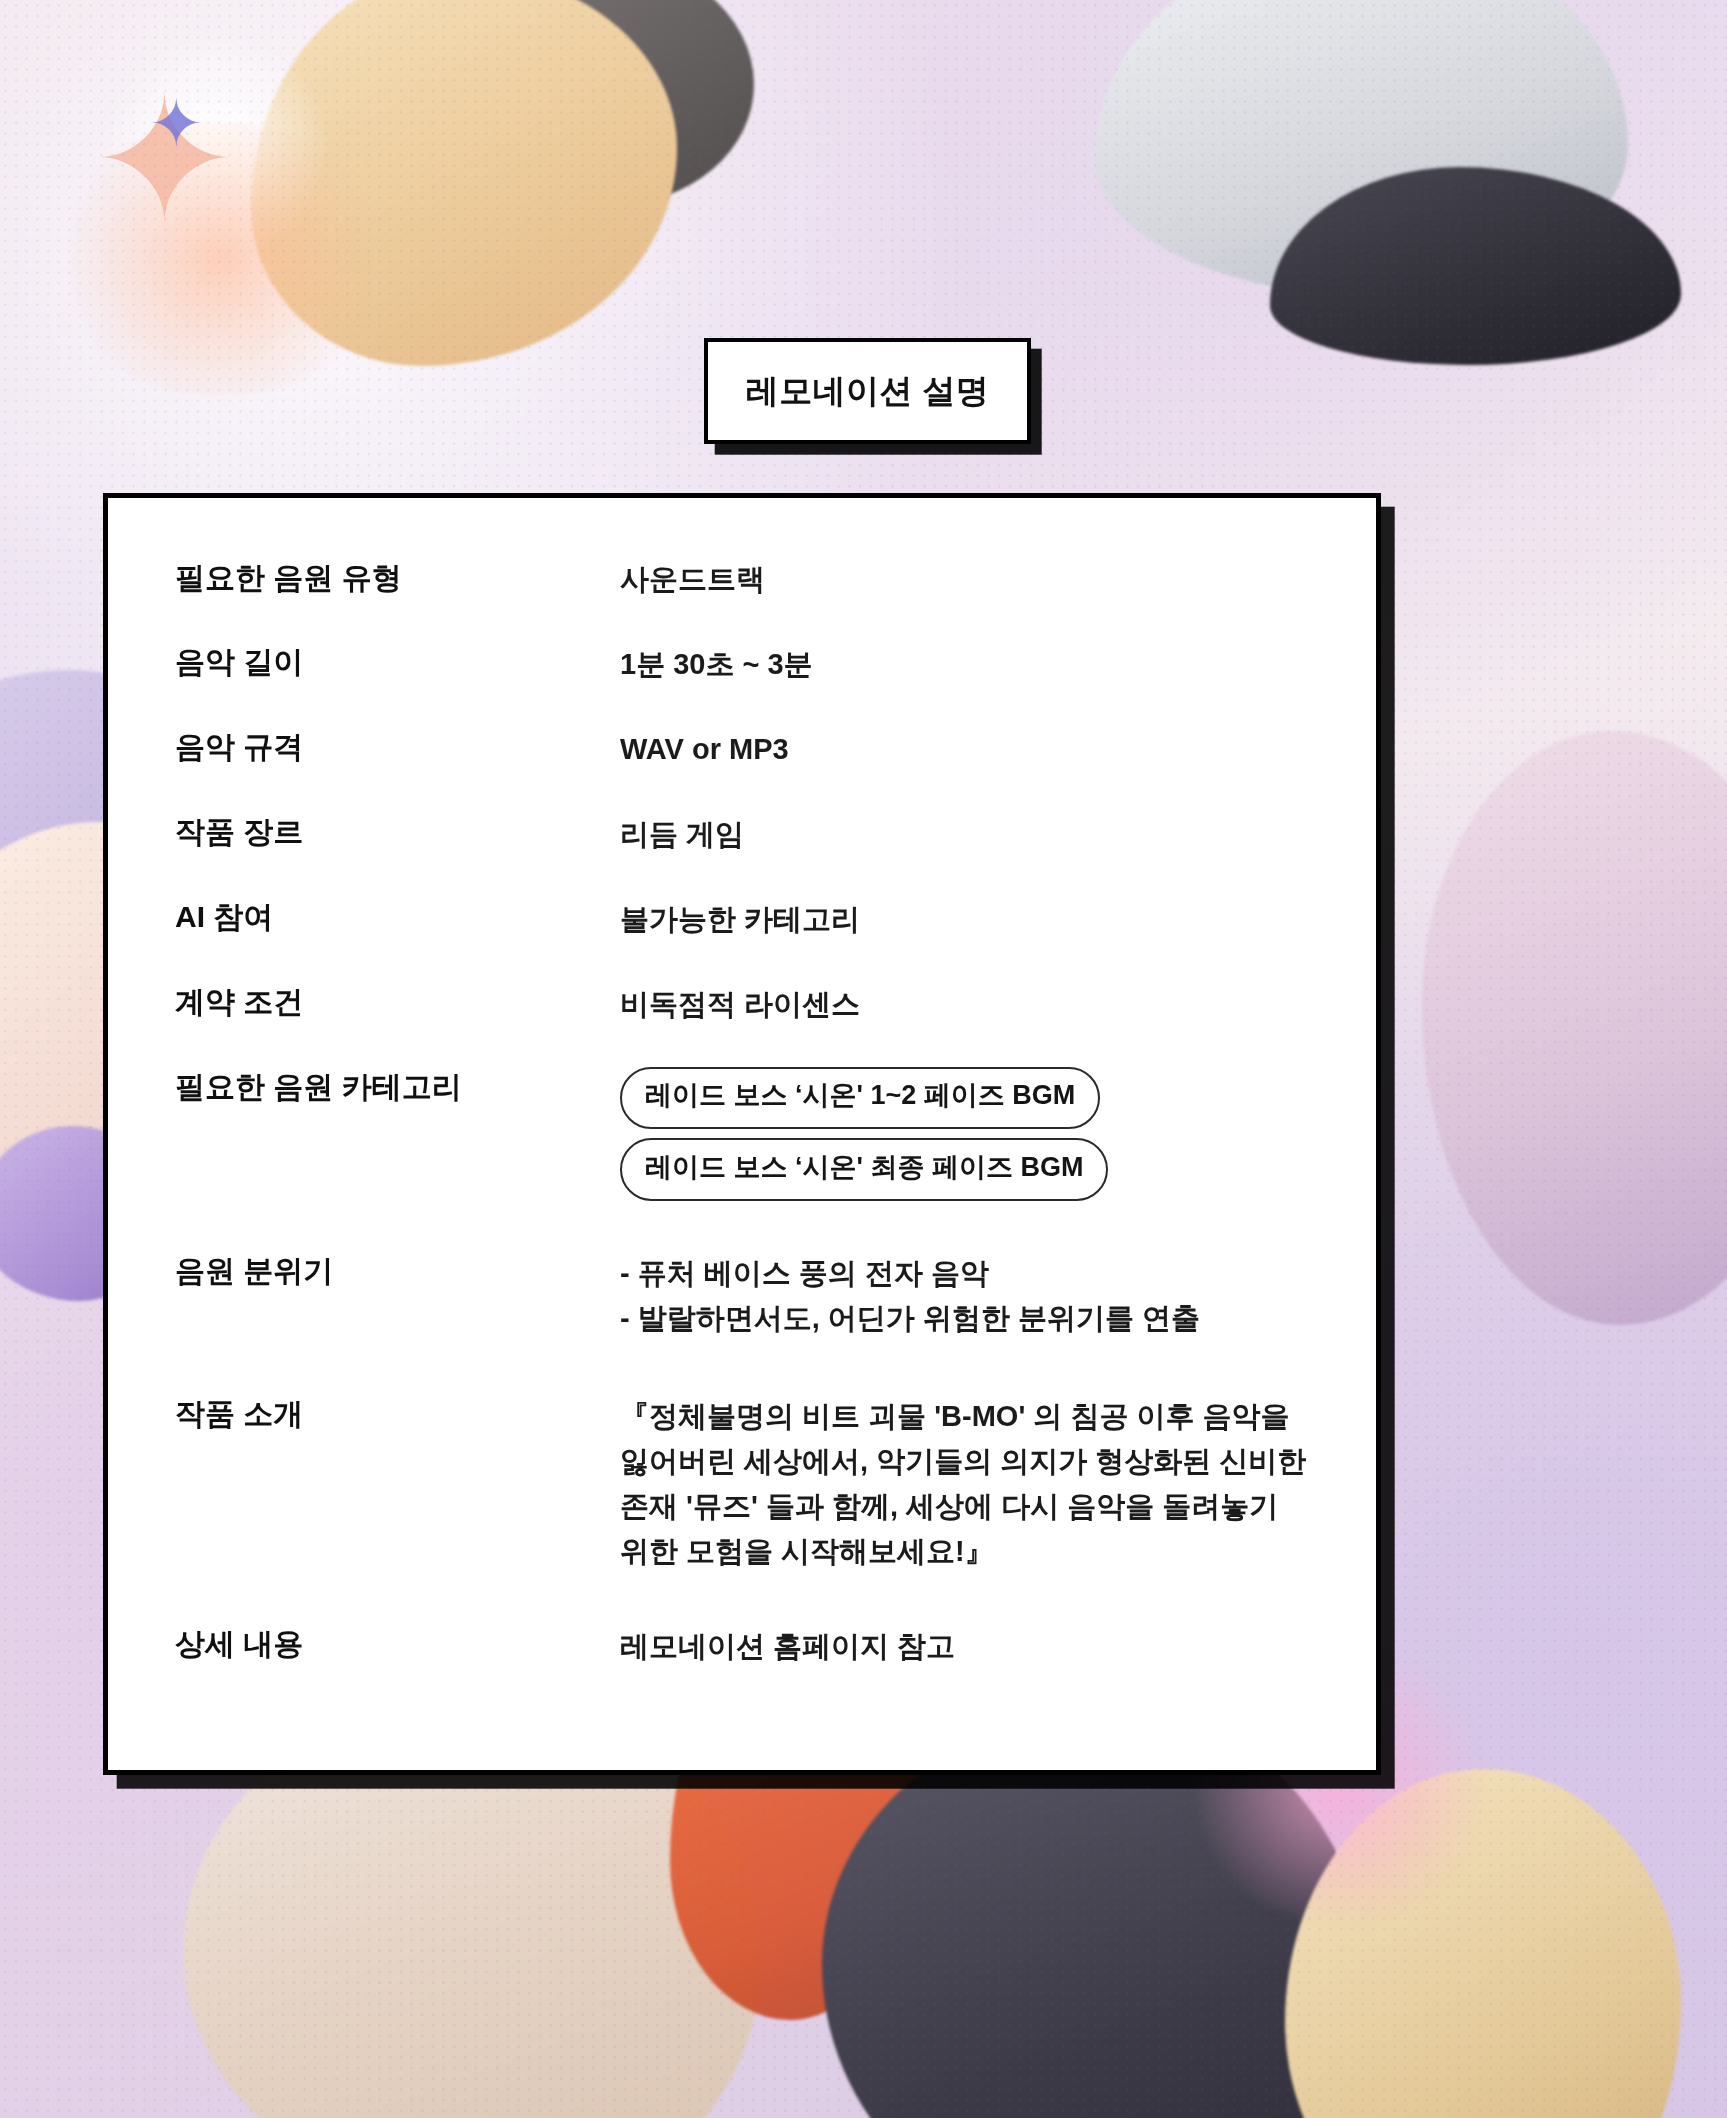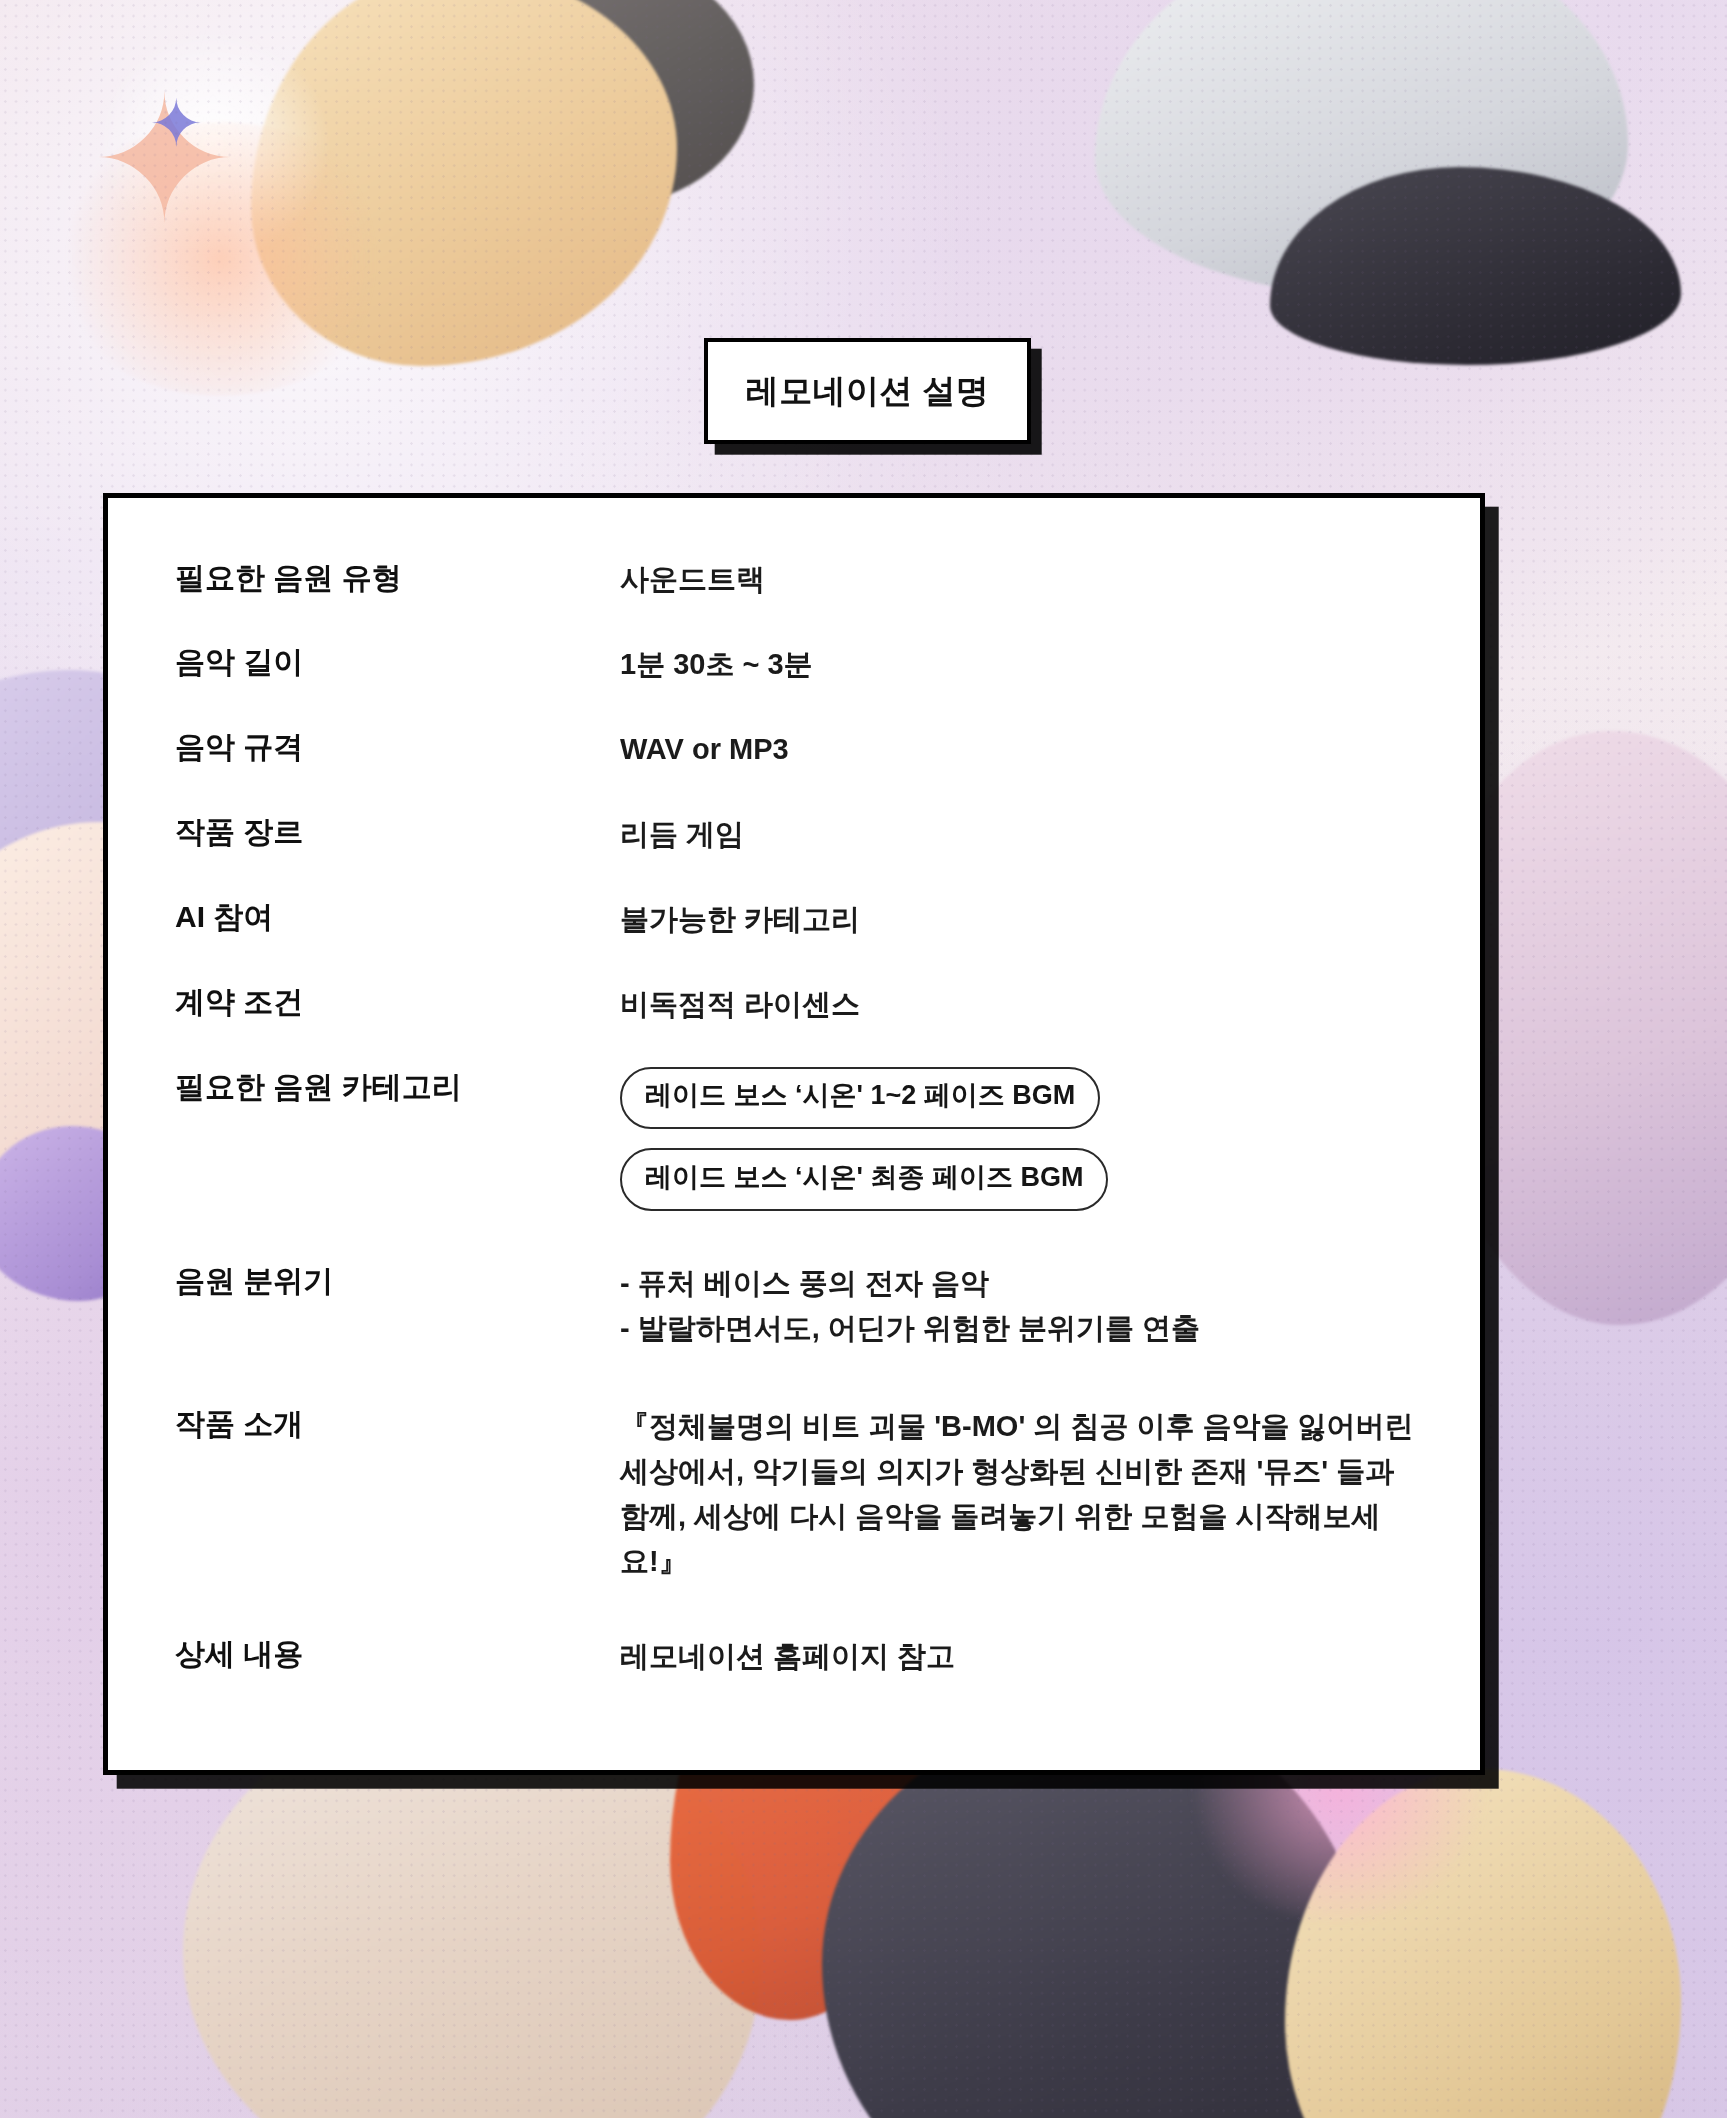--- a/index.html
+++ b/index.html
@@ -148,21 +148,21 @@
     font-weight: bold;
     color: #121212;
     letter-spacing: 0.4px;
   }
 
   
   #card {
     position: absolute;
     left: 103px;
     top: 493px;
-    width: 1382px;
+    width: 1278px;
     height: 1282px;
     background: #ffffff;
     border: 5.3px solid #000000;
     box-sizing: border-box;
     z-index: 2;
     box-shadow: 13.7px 13.7px 0 rgba(0,0,0,0.88);
   }
 
   #spec-table {
     position: absolute;
@@ -186,21 +186,21 @@
     padding-top: 1.5px;
   }
   .row .value {
     flex: 1 1 auto;
     font-size: 29px;
     color: #1b1b1b;
     line-height: 1.55;
     font-weight: 700;
   }
 
-  .chip-stack { display: flex; flex-direction: column; gap: 19px; align-items: flex-start; }
+  .chip-stack { display: flex; flex-direction: column; gap: 9px; align-items: flex-start; }
   .chip {
     display: inline-block;
     border: 2.3px solid #2a2a2a;
     border-radius: 760px;
     padding: 6.8px 23px 10px;
     font-size: 27px;
     color: #151515;
     background: #ffffff;
     white-space: nowrap;
   }

